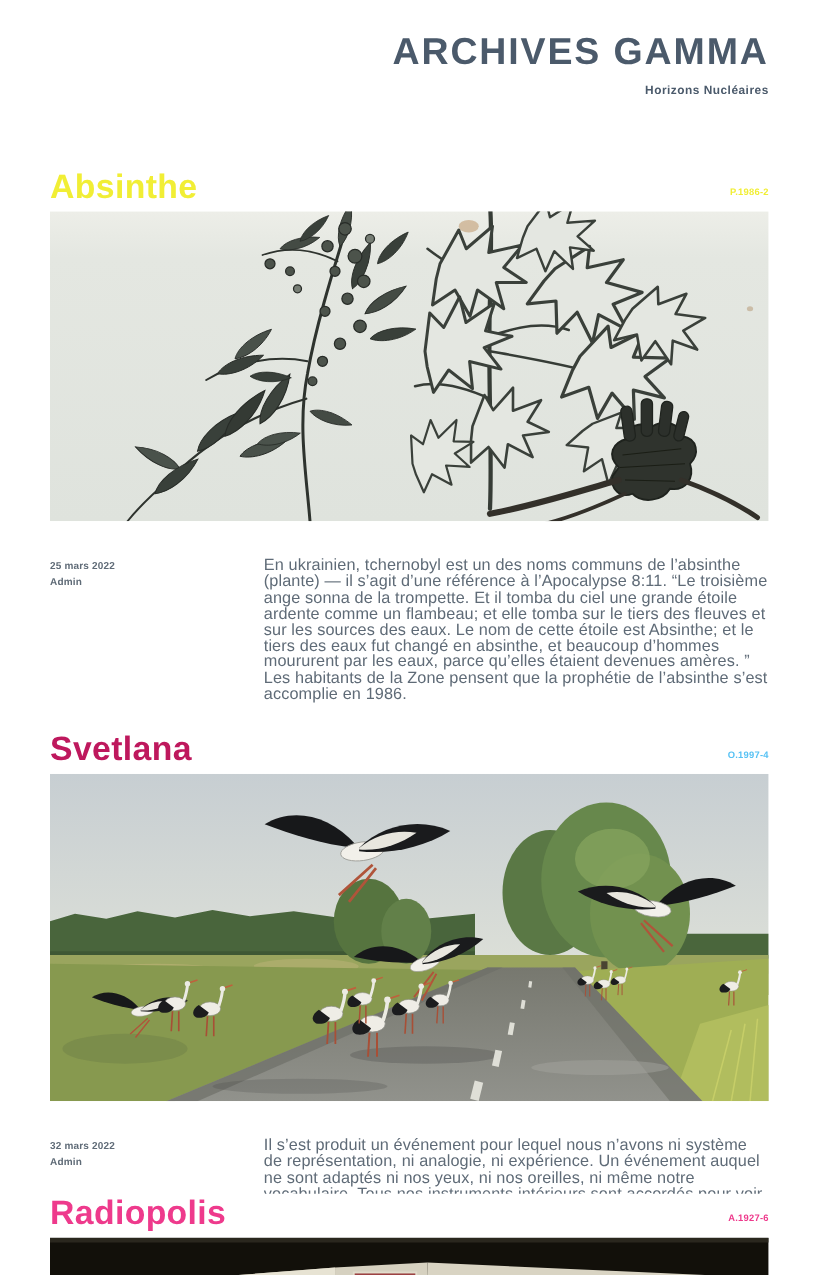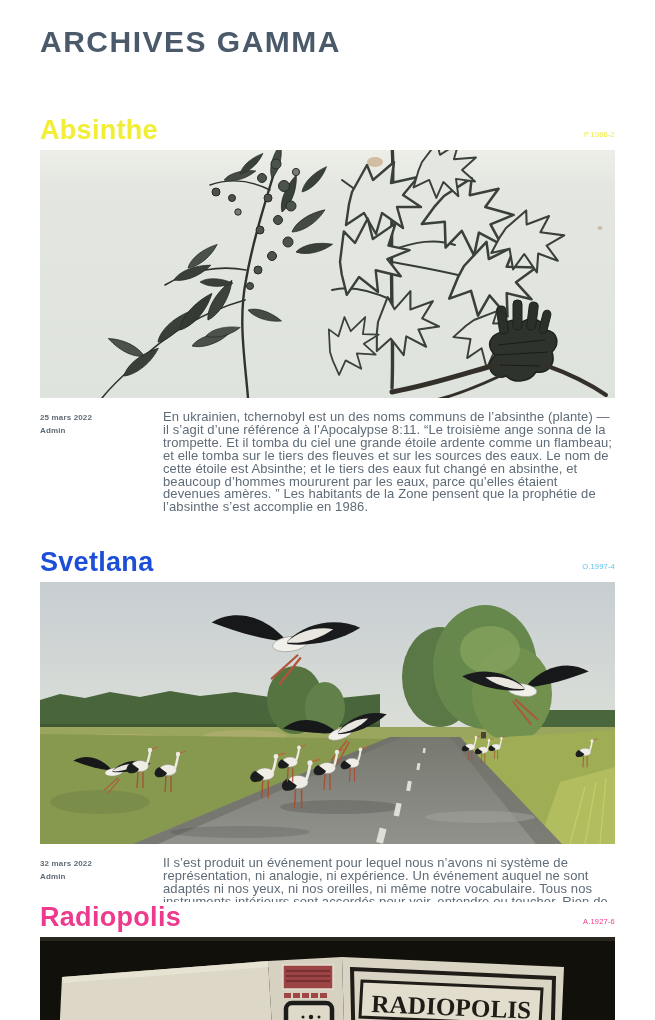--- a/index.html
+++ b/index.html
@@ -2,51 +2,52 @@
 <html><head>
 <meta charset="utf-8">
 <style>
   html,body{margin:0;padding:0;}
   body{
     width:655px;height:1020px;overflow:hidden;background:#ffffff;
     font-family:"Liberation Sans",sans-serif;position:relative;
   }
   .container{width:575px;margin:0 auto;}
   
-  .site-header{text-align:left;padding-top:24px;}
+  .site-header{text-align:right;padding-top:24px;}
   .site-title{
     font-size:30px;line-height:36px;font-weight:800;letter-spacing:1.5px;
     color:#4b5a6b;margin:0;
   }
   .site-subtitle{
     font-size:9.5px;line-height:12px;font-weight:700;letter-spacing:.4px;
     color:#4b5a6b;margin-top:7px;
   }
   
   .article{margin-top:22px;}
   .article.first{margin-top:55px;}
   .article.last{margin-top:0;}
   .article-head{display:flex;justify-content:space-between;align-items:flex-end;margin-bottom:5px;gap:26px;}
   .article-title{font-size:27px;line-height:30px;font-weight:800;letter-spacing:.3px;margin:0;cursor:pointer;}
-  .article-code{font-size:7.5px;font-weight:400;letter-spacing:.2px;padding-bottom:6px;}
+  .article-code{font-size:7.5px;font-weight:700;letter-spacing:.2px;padding-bottom:6px;}
   figure{margin:0;}
   .article-figure{width:575px;overflow:hidden;display:block;line-height:0;cursor:pointer;}
   .article-figure svg{display:block;}
-  .article-meta-row{display:flex;margin-top:13px;}
+  .article-meta-row{display:flex;margin-top:29px;gap:48px;}
   .meta-col{width:123px;flex-shrink:0;font-size:8px;line-height:13px;font-weight:700;color:#5f6b77;letter-spacing:.15px;}
   .body-text{flex:1;font-size:13px;line-height:12.9px;color:#5f6b77;letter-spacing:.1px;}
   .clip{height:45px;overflow:hidden;}
 </style>
 </head>
 <body>
 
 <div class="container">
 
   <header class="site-header">
     <h1 class="site-title">ARCHIVES GAMMA</h1>
+    <div class="site-subtitle">Horizons Nucléaires</div>
   </header>
 
   <article class="article first">
     <div class="article-head">
       <h2 class="article-title" style="color: rgb(241, 238, 53);">Absinthe</h2>
       <span class="article-code" style="color: rgb(241, 238, 53);">P.1986-2</span>
     </div>
     <figure class="article-figure">
       <svg width="575" height="248" viewBox="0 0 575 248">
         <defs>
@@ -151,21 +152,21 @@
       <div class="meta-col">
         <div>25 mars 2022</div>
         <div>Admin</div>
       </div>
       <p class="body-text" style="margin:0">En ukrainien, tchernobyl est un des noms communs de l’absinthe (plante) — il s’agit d’une référence à l’Apocalypse 8:11. “Le troisième ange sonna de la trompette. Et il tomba du ciel une grande étoile ardente comme un flambeau; et elle tomba sur le tiers des fleuves et sur les sources des eaux. Le nom de cette étoile est Absinthe; et le tiers des eaux fut changé en absinthe, et beaucoup d’hommes moururent par les eaux, parce qu’elles étaient devenues amères. ” Les habitants de la Zone pensent que la prophétie de l’absinthe s’est accomplie en 1986.</p>
     </div>
   </article>
 
   <article class="article">
     <div class="article-head">
-      <h2 class="article-title" style="color: #1d4ed8; margin-top: 11px;">Svetlana</h2>
+      <h2 class="article-title" style="color: #be185d;">Svetlana</h2>
       <span class="article-code" style="color: rgb(88, 194, 244);">O.1997-4</span>
     </div>
     <figure class="article-figure">
       <svg width="575" height="262" viewBox="0 0 575 262">
         <defs>
           <linearGradient id="sky" x1="0" y1="0" x2="0" y2="1">
             <stop offset="0" stop-color="#c7ced2"></stop>
             <stop offset="1" stop-color="#dde0d8"></stop>
           </linearGradient>
           <linearGradient id="road" x1="0" y1="0" x2="0" y2="1">

